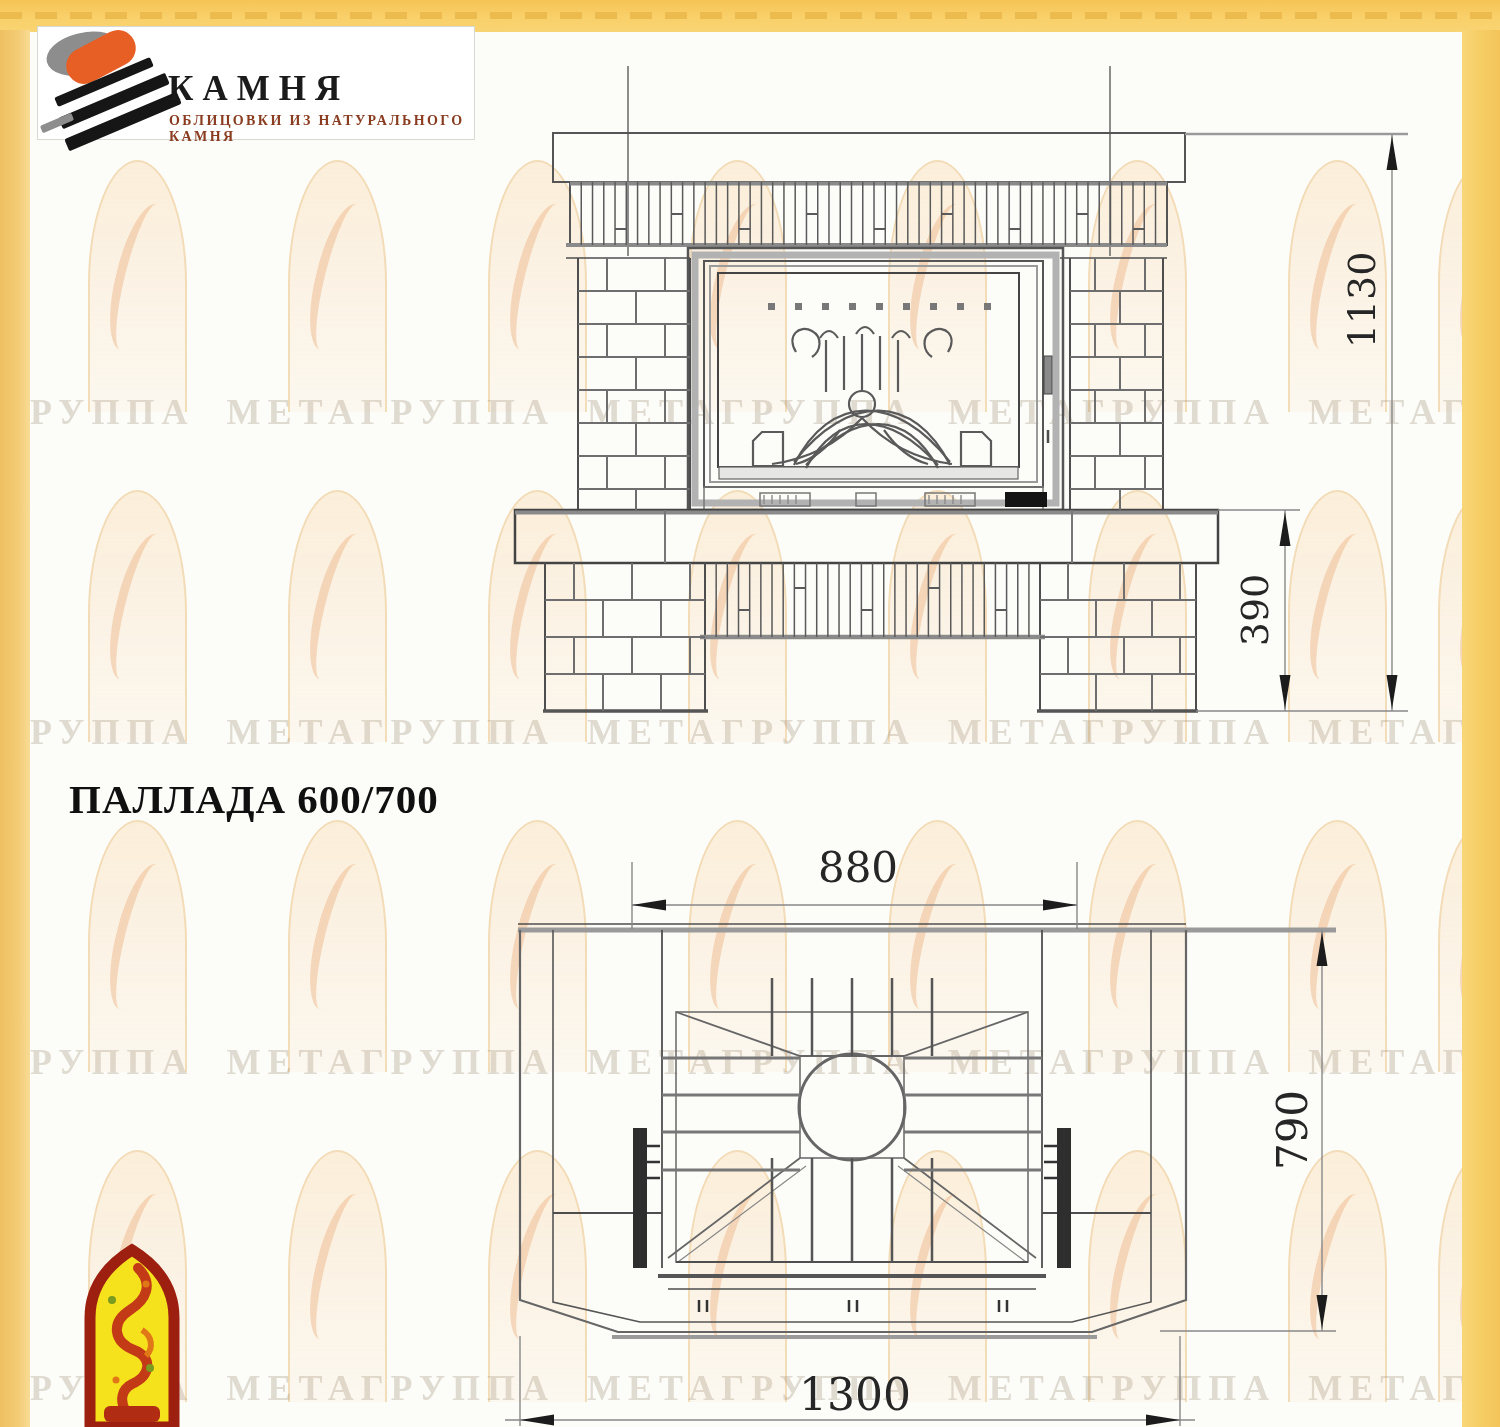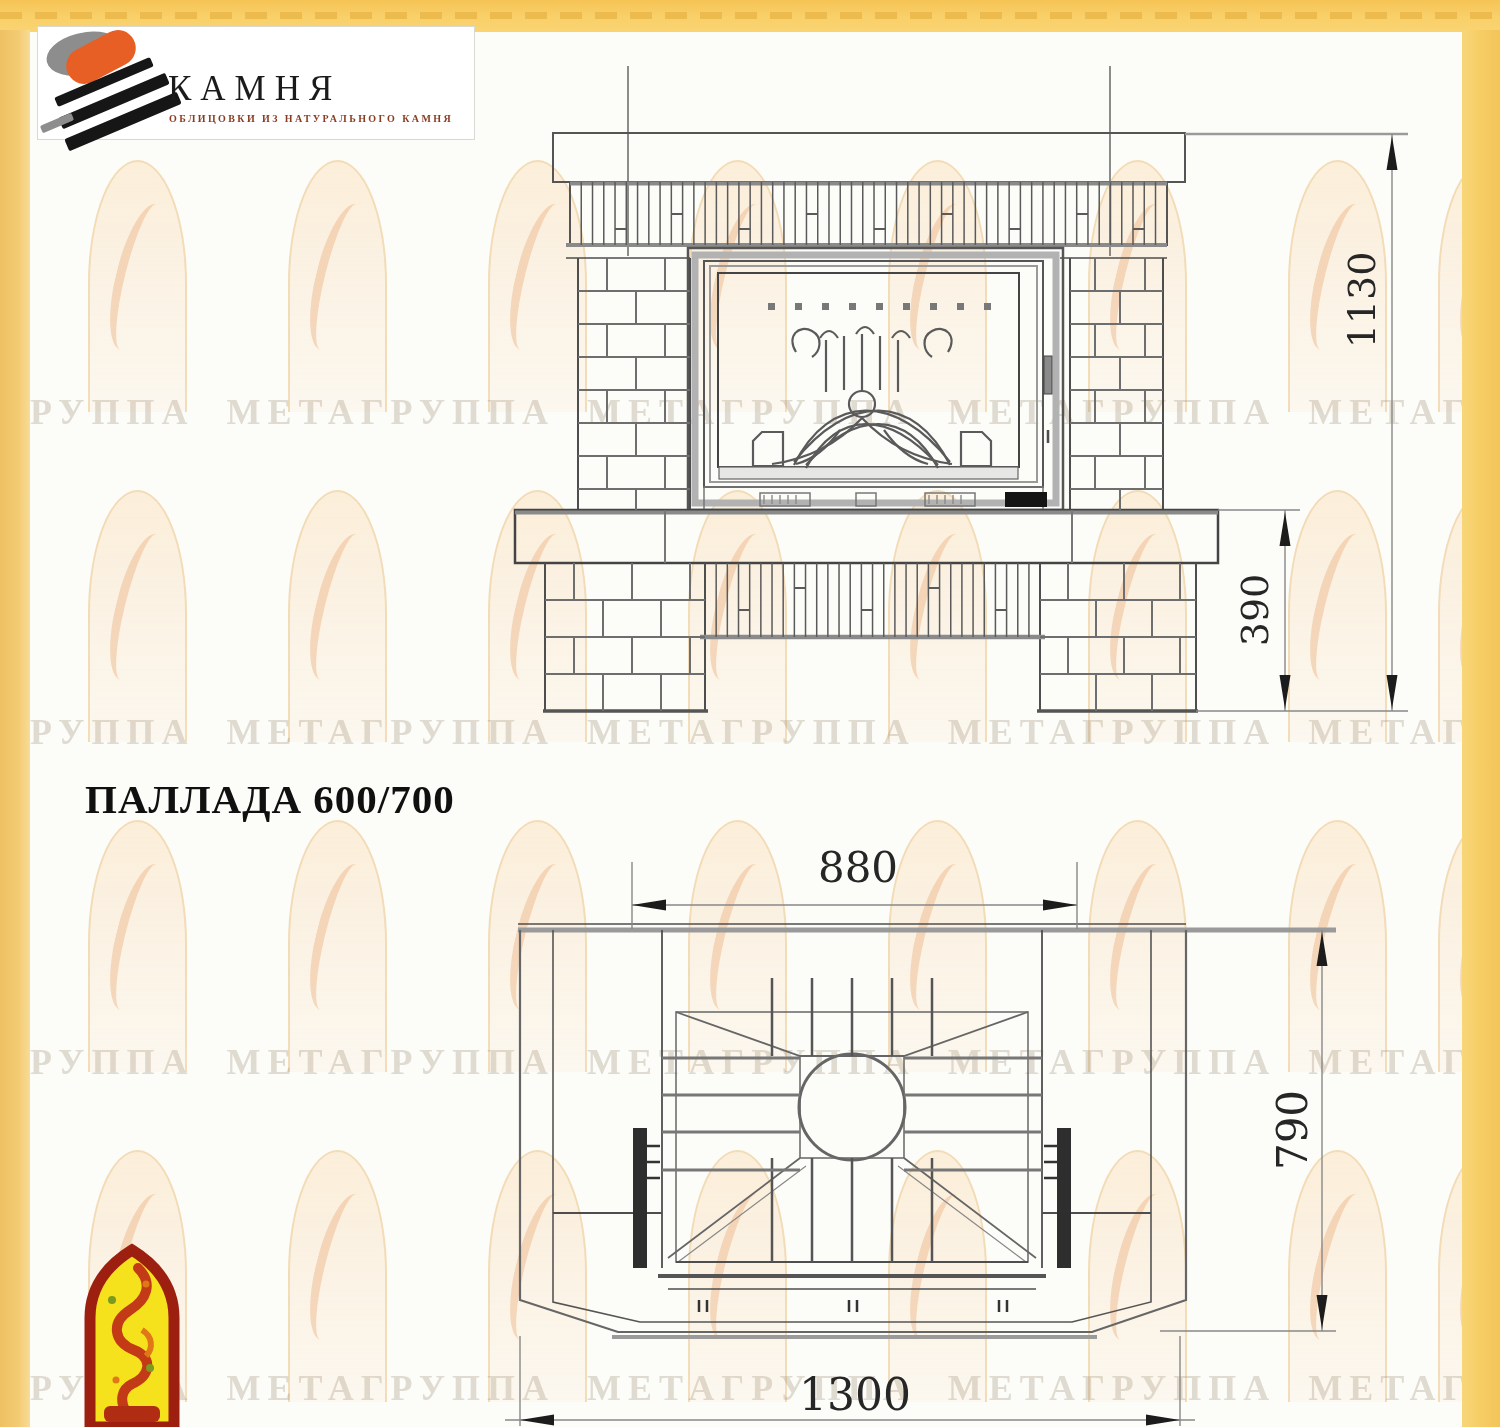--- a/index.html
+++ b/index.html
@@ -31,24 +31,24 @@
   #logo .blob-gray{position:absolute;left:8px;top:6px;width:74px;height:42px;background:#8d8d8d;
     border-radius:50% 50% 45% 55%;transform:rotate(-14deg);}
   #logo .blob-orange{position:absolute;left:26px;top:12px;width:74px;height:36px;background:#e85f26;
     border-radius:18px;transform:rotate(-28deg);}
   #logo .stripe{position:absolute;background:#161616;transform:rotate(-23deg);border-radius:2px;}
   #logo .s1{left:14px;top:50px;width:104px;height:10px;}
   #logo .s2{left:18px;top:68px;width:116px;height:12px;}
   #logo .s3{left:24px;top:88px;width:122px;height:13px;}
   #logo .s4{left:2px;top:92px;width:34px;height:8px;background:#8d8d8d;}
   #brand-1{position:absolute;left:130px;top:2px;font-weight:bold;font-size:35px;letter-spacing:9px;color:#1b1b1b;}
-  #brand-2{position:absolute;left:130px;top:42px;font-weight:normal;font-size:35px;letter-spacing:9px;color:#1b1b1b;}
-  #brand-tag{position:absolute;left:131px;top:86px;font-size:10px;font-weight:bold;letter-spacing:2.4px;color:#8a3c20;}
-  
-  #page-title{position:absolute;left:85px;top:775px;font-weight:bold;font-size:41px;
+  #brand-2{position:absolute;left:130px;top:42px;font-weight:bold;font-size:35px;letter-spacing:9px;color:#1b1b1b;}
+  #brand-tag{position:absolute;left:131px;top:86px;font-size:14px;font-weight:bold;letter-spacing:2.4px;color:#8a3c20;}
+  
+  #page-title{position:absolute;left:69px;top:775px;font-weight:bold;font-size:41px;
     letter-spacing:1px;color:#101010;}
   
   #draw{position:absolute;left:0;top:0;}
   
   #emblem{position:absolute;left:82px;top:1240px;}
 </style>
 </head>
 <body>
 
 <div id="page">

